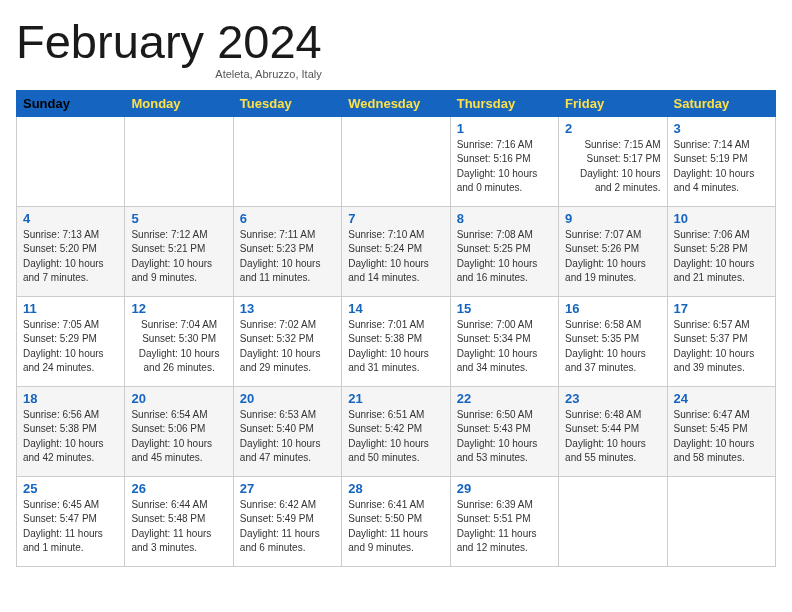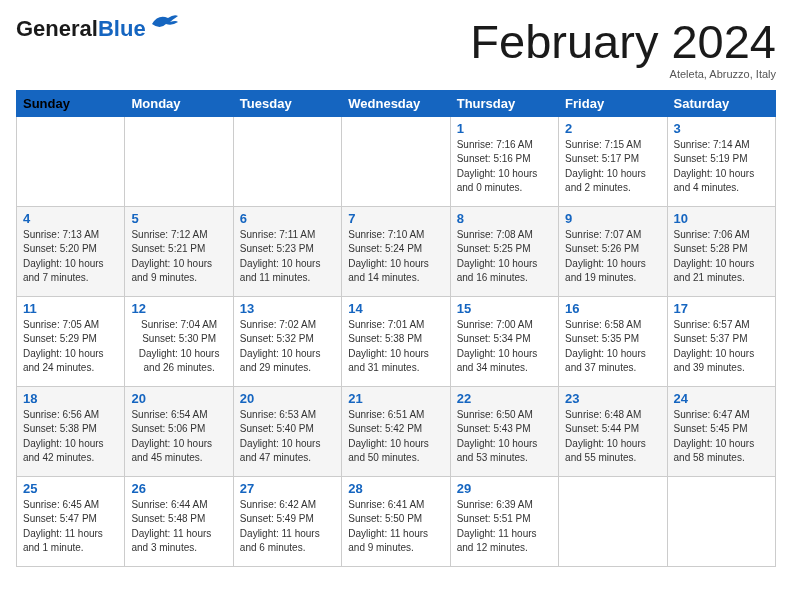--- a/index.html
+++ b/index.html
@@ -35,21 +35,21 @@
       color: #555;
     }
     table {
       width: 100%;
       border-collapse: collapse;
       table-layout: fixed;
       margin-top: 7px;
     }
     th {
       background-color: #1565c0;
-      color: #ffffff;
+      color: #fde047;
       text-align: left;
       padding: 5px 6px;
       font-size: 13px;
       font-weight: bold;
       border: 1px solid #1565c0;
     }
     td {
       vertical-align: top;
       border: 1px solid #ccc;
       padding: 4px 6px;
@@ -74,32 +74,20 @@
       line-height: 1.45;
     }
     tr:nth-child(even) td { background-color: #f5f5f5; }
     tr:nth-child(odd) td { background-color: #fff; }
     th:first-child, td:first-child { color: inherit; }
   </style>
 </head>
 <body>
 
 <div class="header">
-  <div class="logo">
-    <div style="display:flex;align-items:center;">
-      <div>
-        <span style="font-size:22px;font-weight:bold;color:#1a1a1a;">General</span><span style="font-size:22px;font-weight:bold;color:#1565c0;">Blue</span>
-      </div>
-      <div style="margin-left:4px;margin-top:-8px;">
-        <svg width="30" height="22" viewBox="0 0 30 22">
-          <path d="M2,12 Q8,2 18,6 Q24,2 28,4 Q22,8 20,10 Q26,8 28,10 Q22,14 16,12 Q10,18 2,12Z" fill="#1565c0"></path>
-        </svg>
-      </div>
-    </div>
-  </div>
   <div class="title-block">
     <div class="month-title">February 2024</div>
     <div class="location-title">Ateleta, Abruzzo, Italy</div>
   </div>
 </div>
 
 <table>
   <thead>
     <tr>
     <th>Sunday</th>
@@ -119,21 +107,21 @@
         <td class="empty"></td>
         <td>
           <span class="day-num">1</span>
           <div class="day-info" style="white-space: pre-line;">Sunrise: 7:16 AM
 Sunset: 5:16 PM
 Daylight: 10 hours
 and 0 minutes.</div>
         </td>
         <td>
           <span class="day-num">2</span>
-          <div class="day-info" style="white-space: pre-line;">Sunrise: 7:15 AM
+          <div class="day-info" style="white-space: pre-line; text-align: right;">Sunrise: 7:15 AM
 Sunset: 5:17 PM
 Daylight: 10 hours
 and 2 minutes.</div>
         </td>
         <td>
           <span class="day-num">3</span>
           <div class="day-info" style="white-space: pre-line;">Sunrise: 7:14 AM
 Sunset: 5:19 PM
 Daylight: 10 hours
 and 4 minutes.</div>

